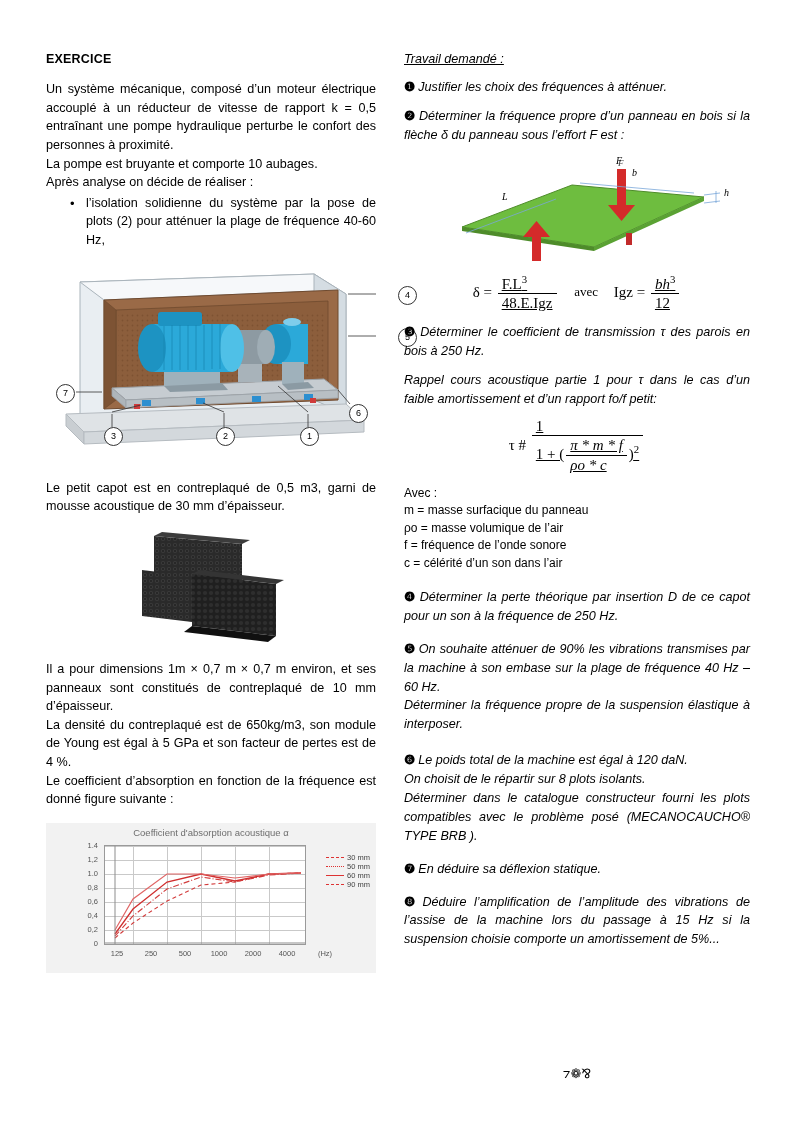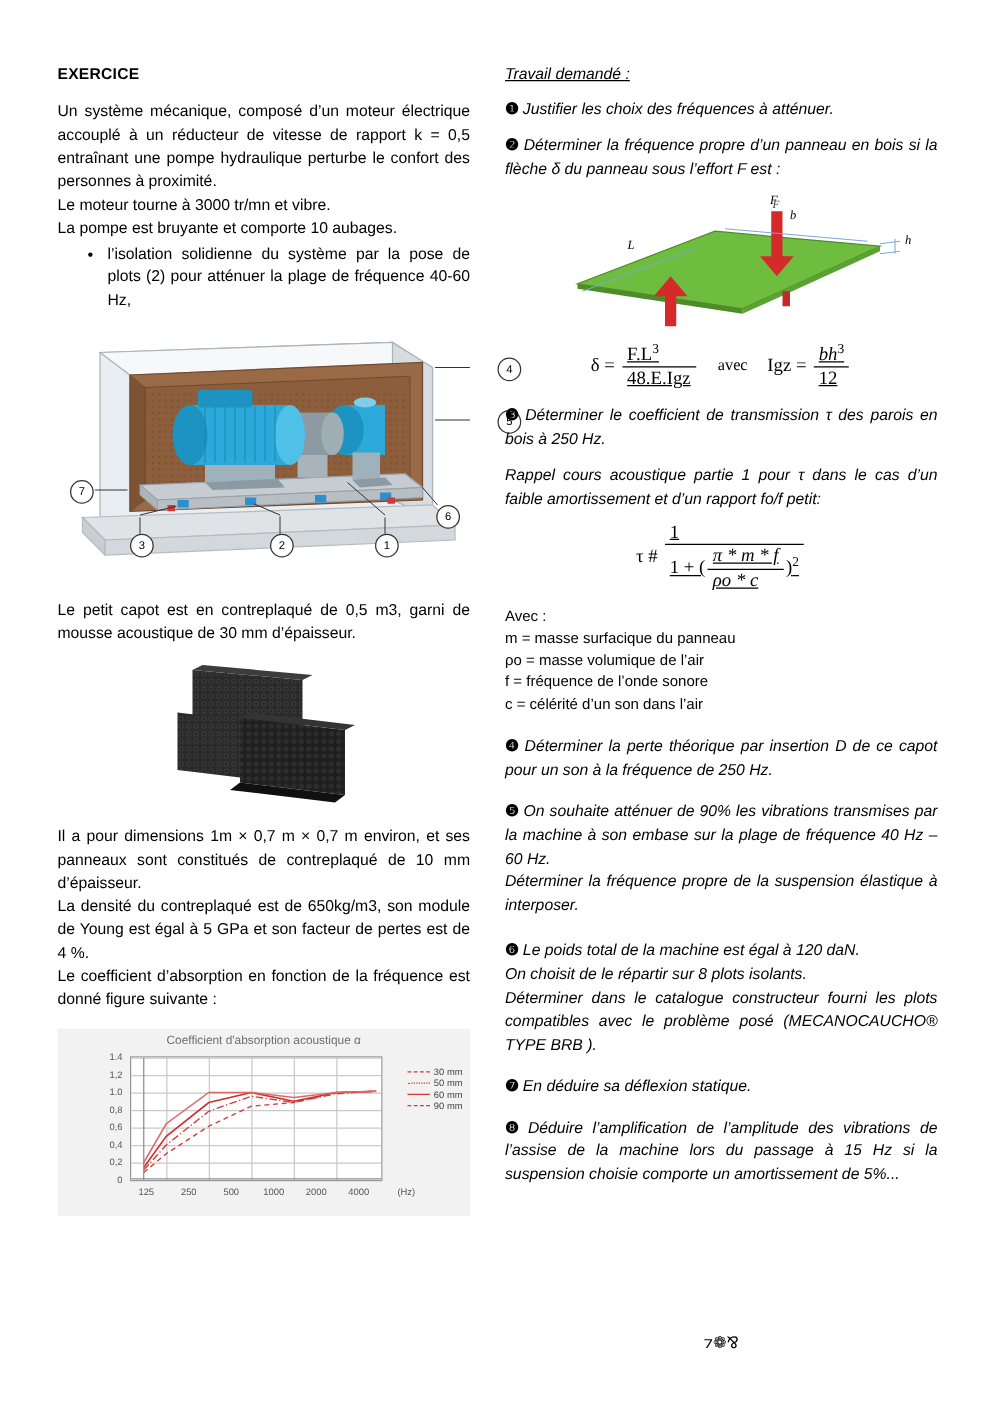--- a/index.html
+++ b/index.html
@@ -191,22 +191,22 @@
 <body>
 
 <div class="page">
 
   <div class="col-left">
 
     <div class="h-exercice">EXERCICE</div>
 
     <div class="body-text">
       <p>Un système mécanique, composé d’un moteur électrique accouplé à un réducteur de vitesse de rapport k = 0,5 entraînant une pompe hydraulique perturbe le confort des personnes à proximité.</p>
-      <p>Le moteur tourne à 3000 tr/mn et vibre.</p>
       <p>La pompe est bruyante et comporte 10 aubages.</p>
+      <p>Après analyse on décide de réaliser :</p>
     </div>
 
     <ul class="bullets">
       <li>l’isolation solidienne du système par la pose de plots (2) pour atténuer la plage de fréquence 40-60 Hz,</li>
     </ul>
 
     <div class="fig-machine">
       <svg width="330" height="205" viewBox="0 0 330 205">
 
         <polygon points="34,18 268,10 300,30 300,150 34,160" fill="#e9eef2" stroke="#aab4bb" stroke-width="1"></polygon>

